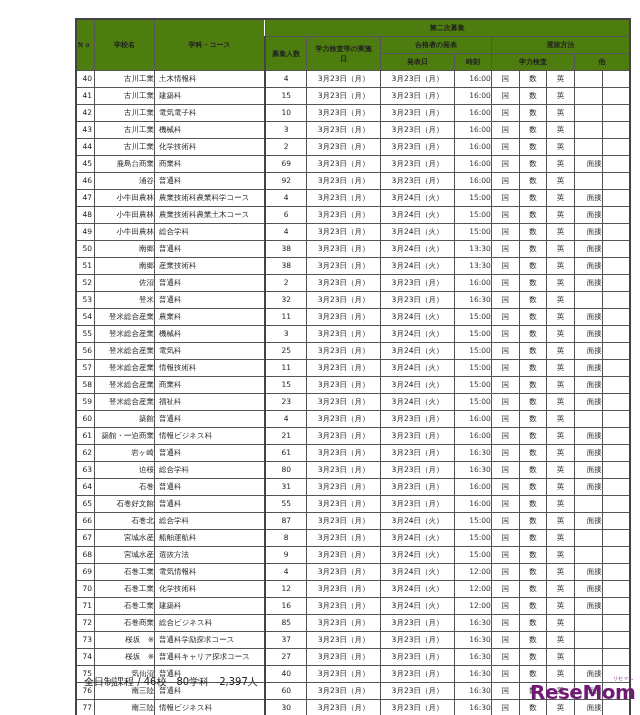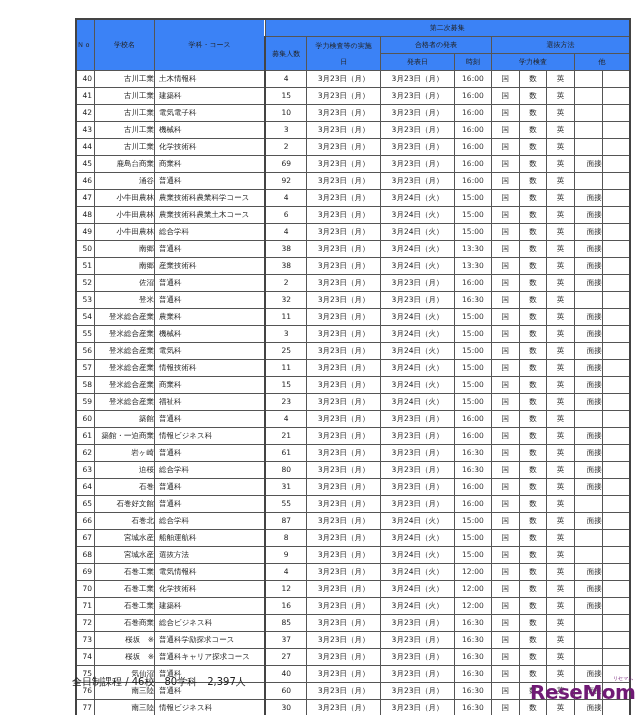--- a/index.html
+++ b/index.html
@@ -2,31 +2,31 @@
 <html><head>
 <meta charset="utf-8">
 <style>
   html, body { margin: 0; padding: 0; background: #ffffff; }
   body { width: 640px; height: 715px; position: relative; overflow: hidden;
          font-family: "DejaVu Sans", sans-serif; color: #222; }
   table.main { position: absolute; left: 75px; top: 18px; border-collapse: collapse;
                table-layout: fixed; width: 556px; }
   table.main td, table.main th { border: 1px solid #555; padding: 0; height: 16px;
                font-size: 7.5px; line-height: 14px; white-space: nowrap; overflow: hidden; }
-  table.main th { background: #3b82f6; font-weight: normal; text-align: center; font-size: 7px; }
+  table.main th { background: #4d7c0f; font-weight: bold; text-align: center; font-size: 7px; }
   table.main { border: 2px solid #444; }
   td.no { text-align: right; padding-right: 2px !important; font-size: 7px; }
   td.school { text-align: right; padding-left: 2px !important; border-left: 1px solid #555; }
   td.course { text-align: left; padding-left: 4px !important; }
   td.num { text-align: center; font-size: 10px; border-left: 2px solid #444 !important; }
   td.date { text-align: center; font-size: 7.5px; }
-  td.time { text-align: center; font-size: 7.5px; color: #333; }
+  td.time { text-align: right; font-size: 7.5px; color: #333; }
   td.subj { text-align: center; font-size: 7.5px; }
   td.other { text-align: right; padding-left: 3px !important; font-size: 7.5px; }
-  .footer { position: absolute; left: 72px; top: 675px; font-size: 10px; color: #222; }
+  .footer { position: absolute; left: 84px; top: 675px; font-size: 10px; color: #222; }
   .logo { position: absolute; left: 530px; top: 680px; font-size: 20px; font-weight: bold;
           color: #701a75; font-family: "DejaVu Sans", sans-serif; letter-spacing: -0.5px; }
   .logo .sup { position: absolute; right: 2px; top: -5px; font-size: 5px; font-weight: normal; letter-spacing: 0; }
 </style>
 </head>
 <body>
 
 <table class="main">
   <colgroup>
     <col style="width:16px">
@@ -44,21 +44,21 @@
   </colgroup>
   <thead>
     <tr style="height:14px">
       <th rowspan="3" style="text-align:left;">Ｎｏ</th>
       <th rowspan="3">学校名</th>
       <th rowspan="3">学科・コース</th>
       <th colspan="9">第二次募集</th>
     </tr>
     <tr style="height:14px">
       <th rowspan="2" style="border-left:2px solid #444;">募集人数</th>
-      <th rowspan="2" style="white-space:normal;line-height:16px;padding:0 8px;">学力検査等の実施日</th>
+      <th rowspan="2" style="white-space:normal;line-height:10px;padding:0 8px;">学力検査等の実施日</th>
       <th colspan="2">合格者の発表</th>
       <th colspan="5">選抜方法</th>
     </tr>
     <tr style="height:14px">
       <th>発表日</th>
       <th>時刻</th>
       <th colspan="3">学力検査</th>
       <th colspan="2">他</th>
     </tr>
   </thead>

